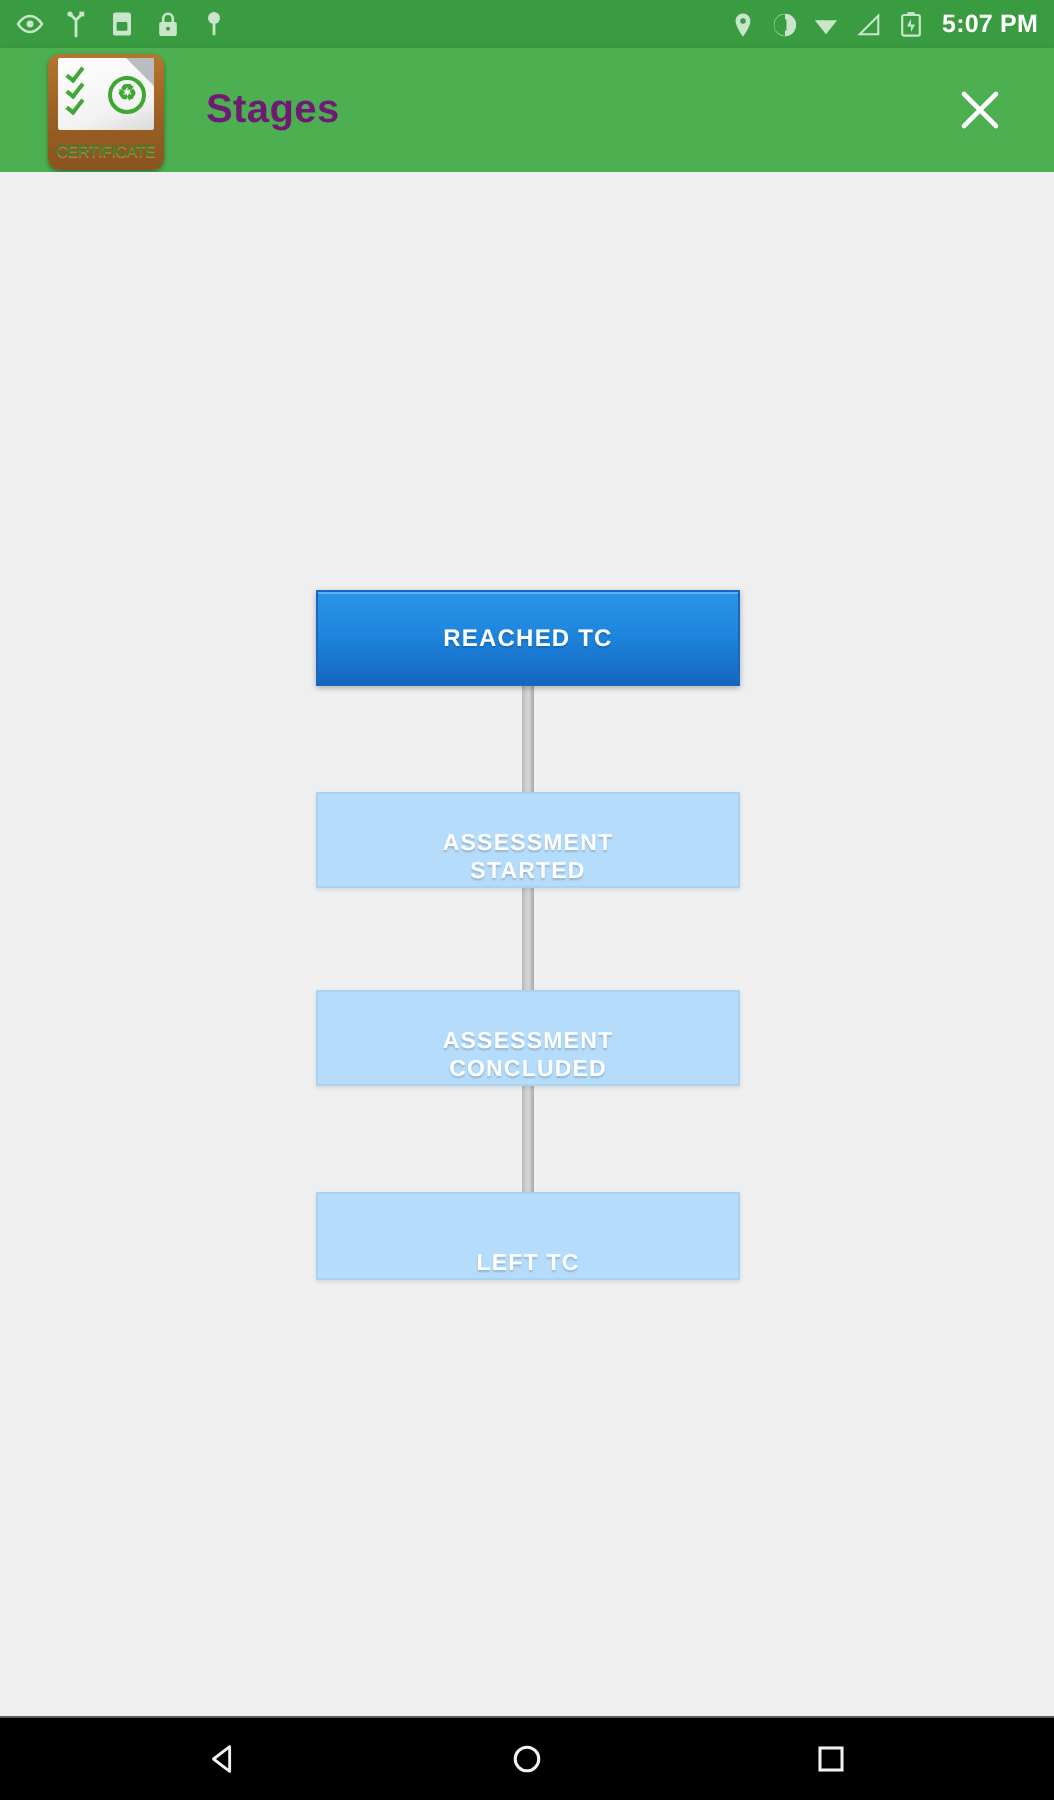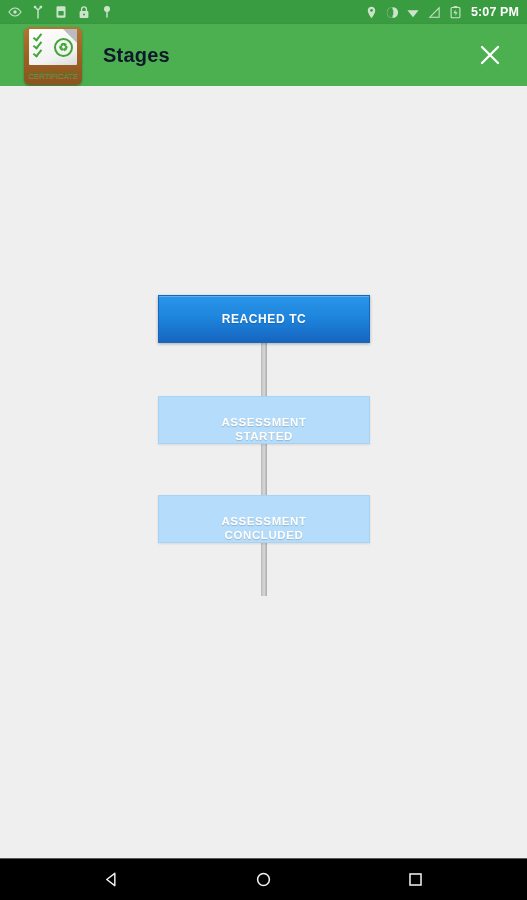--- a/index.html
+++ b/index.html
@@ -128,21 +128,21 @@
     width: 100%;
     text-align: center;
     color: #2f8c2a;
     font-size: 8px;
     font-weight: normal;
     letter-spacing: -.2px;
     text-shadow: 0 1px 0 rgba(255,255,255,.25);
   }
 
   .app-title {
-    color: #0f172a;
+    color: #701a75;
     font-size: 20px;
     font-weight: bold;
     margin-left: 21px;
     flex: 1;
     letter-spacing: .2px;
   }
 
   .close-btn {
     width: 46px; height: 46px;
     display: flex;
@@ -327,20 +327,23 @@
         <div class="connector" style="top: 457px; height: 53px;"></div>
         <div class="node active" style="top: 209px; height: 48px;">
           <span>REACHED TC</span>
         </div>
         <div class="node pending" style="top: 310px; height: 48px;">
           <span>ASSESSMENT<br>STARTED</span>
         </div>
         <div class="node pending" style="top: 409px; height: 48px;">
           <span>ASSESSMENT<br>CONCLUDED</span>
         </div>
+        <div class="node pending" style="top: 510px; height: 44px;">
+          <span>LEFT TC</span>
+        </div>
       </div>
   </div>
 
   <div class="nav-bar">
     <div class="nav-btn">
       <span>
         <svg width="19" height="19" viewBox="0 0 20 20">
             <path d="M13.5 3.5L5 10l8.5 6.5z" fill="none" stroke="#f2f2f2" stroke-width="1.5" stroke-linejoin="round"></path>
           </svg>
       </span>

